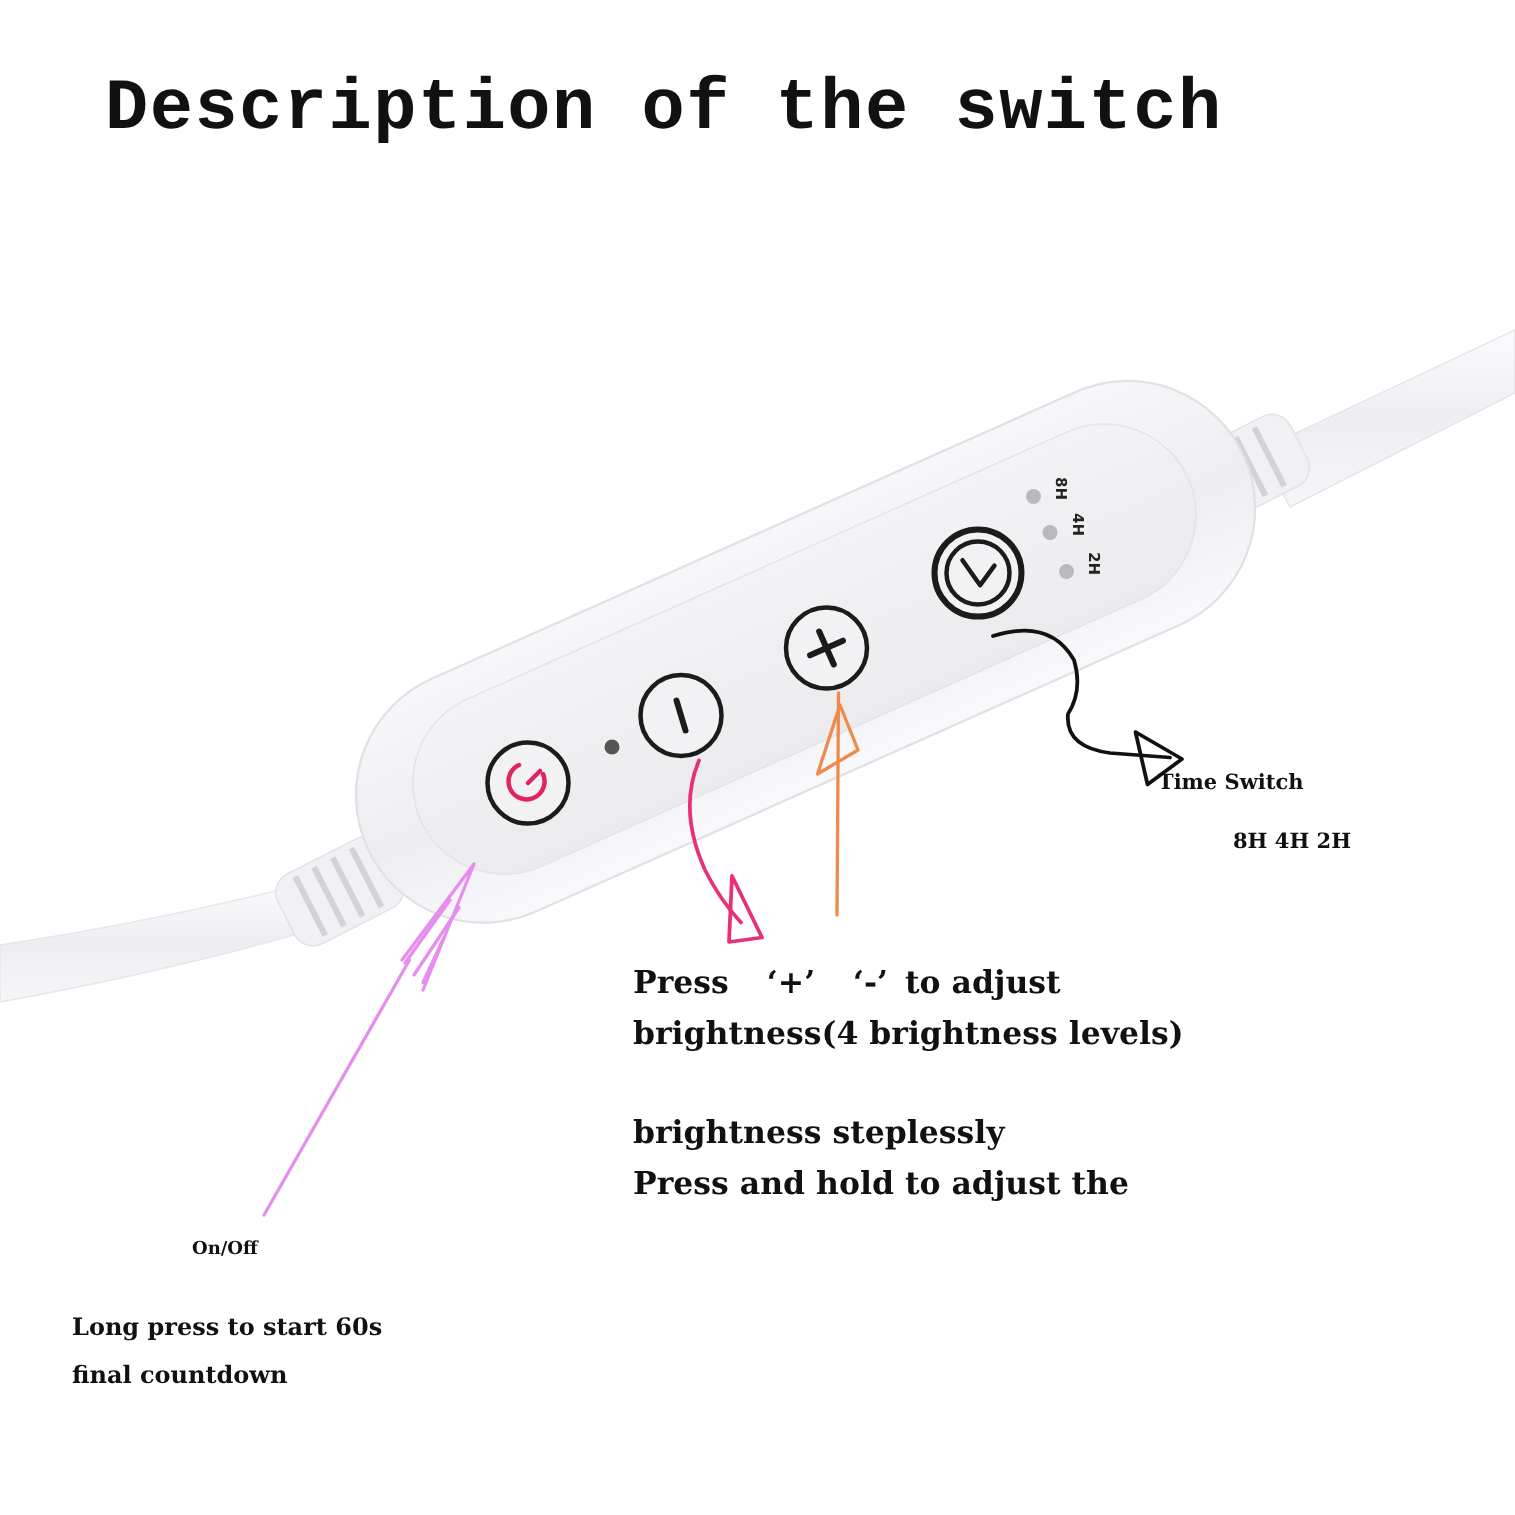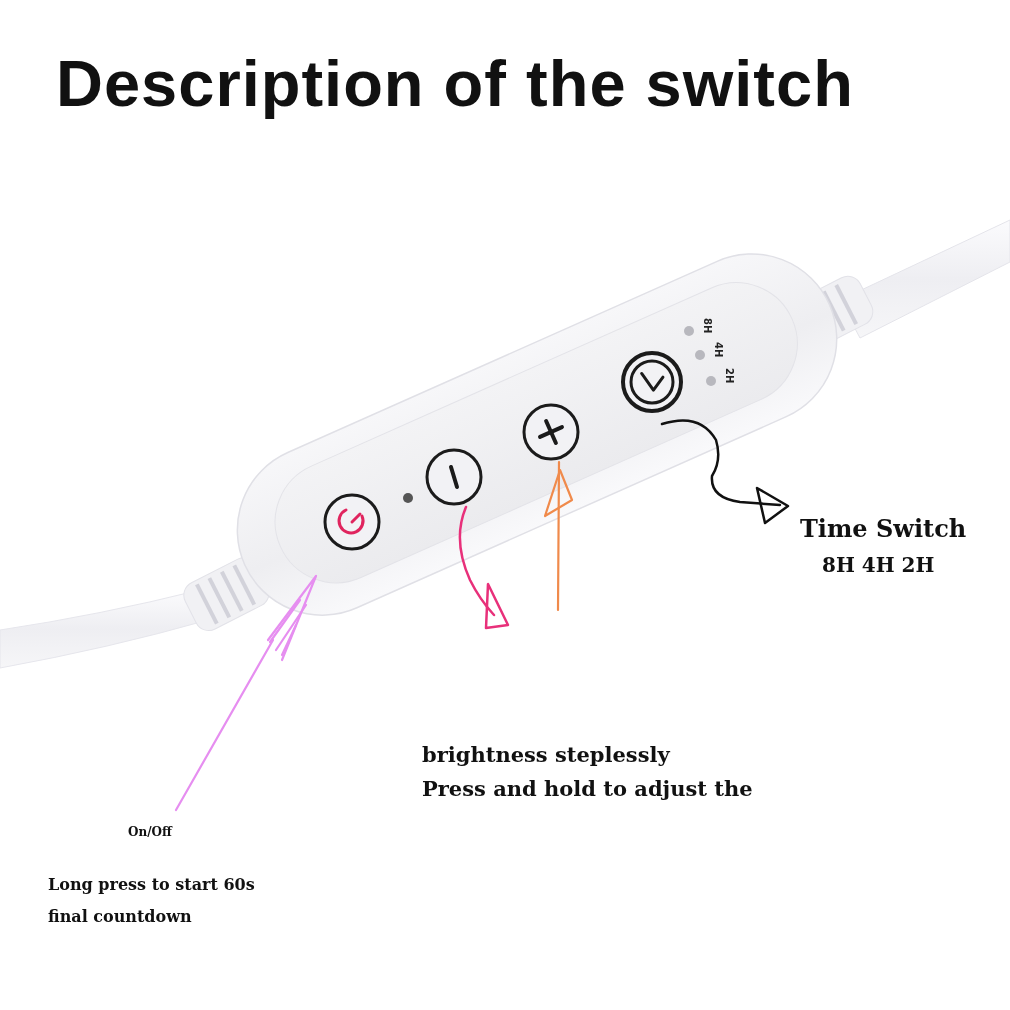--- a/index.html
+++ b/index.html
@@ -1,23 +1,23 @@
 <!DOCTYPE html>
 <html><head>
 <meta charset="utf-8">
 <style>
   html, body { margin: 0; padding: 0; background: #ffffff; }
   body { width: 1010px; height: 1010px; position: relative; overflow: hidden;
          font-family: "DejaVu Serif", "Liberation Serif", serif; color: #111; }
-  .title { position: absolute; left: 56px; top: 46px; font-family: Liberation Sans, sans-serif;
-           font-weight: bold; font-size: 65px; letter-spacing: 1px; color: #111; white-space: nowrap; }
+  .title { position: absolute; left: 70px; top: 46px; font-family: Liberation Mono, monospace;
+           font-weight: bold; font-size: 48px; letter-spacing: 1px; color: #111; white-space: nowrap; }
   .illus { position: absolute; left: 0; top: 0; width: 1010px; height: 1010px; }
   .label { position: absolute; font-family: "DejaVu Serif", serif; font-weight: bold; color: #111; white-space: nowrap; }
-  .time-title { left: 800px; top: 514px; font-size: 24px; }
-  .time-sub { left: 822px; top: 553px; font-size: 20px; }
+  .time-title { left: 772px; top: 514px; font-size: 14px; }
+  .time-sub { left: 822px; top: 553px; font-size: 14px; }
   .bright-1 { left: 422px; top: 638px; font-size: 21px; line-height: 34px; }
   .bright-2 { left: 422px; top: 738px; font-size: 21px; line-height: 34px; }
   .onoff-title { left: 128px; top: 825px; font-size: 12px; }
   .onoff-desc { left: 48px; top: 869px; font-size: 16px; line-height: 32px; }
   .line { display: block; }
   .q { margin: 0 4px; }
 </style>
 </head>
 <body>
 
@@ -122,20 +122,27 @@
     <path d="M 270 642 L 300 600 M 276 650 L 306 605 M 282 655 L 296 625"></path>
   </g>
 </svg>
 
 <div class="title">Description of the switch</div>
 
 <div class="label time-title">Time Switch</div>
 <div class="label time-sub">8H 4H 2H</div>
 
 <div class="label bright-1">
+  <span class="line">
+    <span>Press</span>
+    <span class="q" style="margin-left:18px">‘+’</span>
+    <span class="q" style="margin-left:14px">‘-’</span>
+    <span>to adjust</span>
+  </span>
+  <span class="line">brightness(4 brightness levels)</span>
 </div>
 
 <div class="label bright-2">
   <span class="line">brightness steplessly</span>
   <span class="line">Press and hold to adjust the</span>
 </div>
 
 <div class="label onoff-title">On/Off</div>
 <div class="label onoff-desc">
   <span class="line">Long press to start 60s</span>

